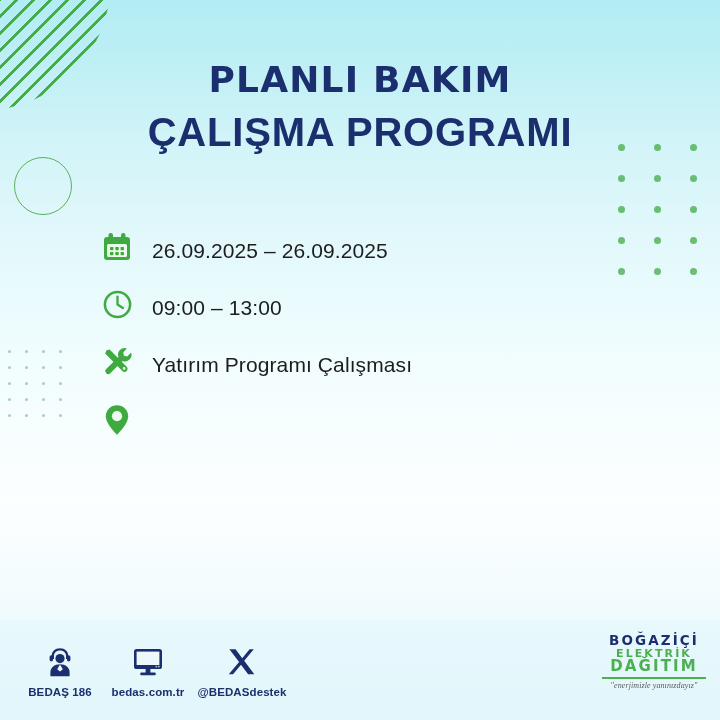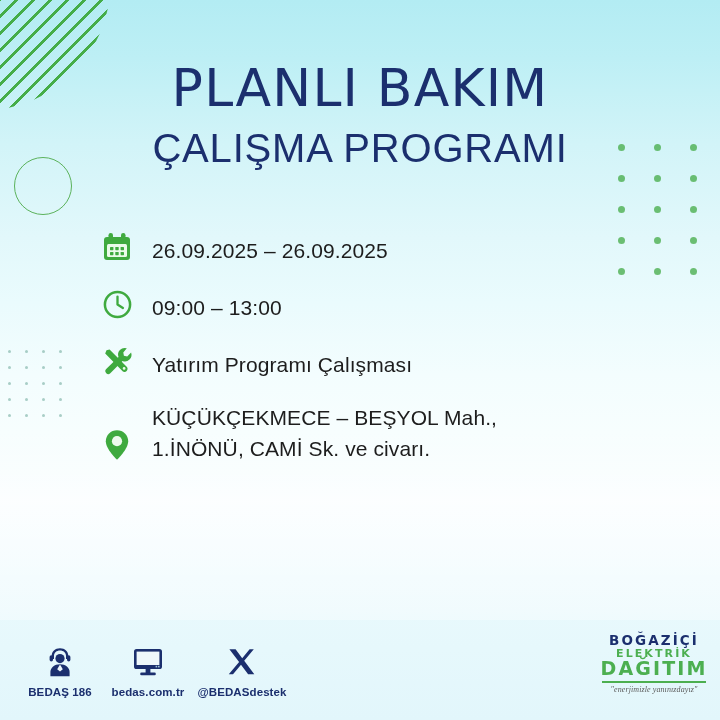--- a/index.html
+++ b/index.html
@@ -53,25 +53,25 @@
   
   .dots-left{
     position:absolute;left:8px;top:350px;
     display:grid;grid-template-columns:repeat(4,17px);grid-auto-rows:16px;
   }
   .dots-left i{display:block;width:3.2px;height:3.2px;border-radius:50%;background:#7fb4a8;opacity:.65;}
 
   
   .title-wrap{position:absolute;left:0;top:62px;width:720px;text-align:center;}
   .t1{
-    font-size:52px;font-weight:normal;letter-spacing:1.2px;color:#1b2f6e;
+    font-size:36px;font-weight:bold;letter-spacing:1.2px;color:#1b2f6e;
     line-height:1;margin:0;font-family:"DejaVu Sans",sans-serif;
   }
   .t2{
-    font-size:40px;font-weight:normal;letter-spacing:.8px;color:#1b2f6e;
+    font-size:40px;font-weight:bold;letter-spacing:.8px;color:#1b2f6e;
     line-height:1;margin:14px 0 0 0;font-family:"Liberation Sans",sans-serif;
   }
 
   
   .info{position:absolute;left:98px;top:228px;width:560px;}
   .row{display:flex;align-items:flex-end;margin-bottom:19px;}
   .row .ic{width:38px;min-width:38px;height:38px;display:flex;align-items:center;justify-content:center;margin-right:16px;}
   .row .tx{
     font-size:21px;color:#1d1d1d;line-height:31px;padding-top:3px;
     font-family:"Liberation Sans",sans-serif;letter-spacing:.1px;
@@ -89,21 +89,21 @@
   }
   #f0{left:18px;top:4px;width:84px;}
   #f1{left:104px;top:4px;width:88px;}
   #f2{left:190px;top:4px;width:104px;}
 
   
   .logo{position:absolute;left:600px;top:634px;width:108px;text-align:center;}
   .lg-line{font-weight:bold;line-height:1.02;letter-spacing:2.1px;font-family:"DejaVu Sans",sans-serif;}
   .lg1{font-size:13.5px;color:#1b2f6e;}
   .lg2{font-size:11px;color:#4caf50;}
-  .lg3{font-size:19px;color:#4caf50;}
+  .lg3{font-size:15px;color:#4caf50;}
   .lg-rule{height:1.4px;background:#4caf50;margin:3px 2px 2px 2px;}
   .lg-tag{font-size:8px;color:#5a5a5a;font-style:italic;letter-spacing:.1px;font-family:"Liberation Serif",serif;}
 </style>
 </head>
 <body>
 
 <div id="poster">
 
   <div class="band band-a"></div>
   <div class="band band-b"></div>
@@ -202,21 +202,20 @@
       <span class="tx">Yatırım Programı Çalışması</span>
     </div>
 
     <div class="row row-loc">
       <span class="ic">
         <svg width="30" height="32" viewBox="0 0 28 32">
           <path d="M14 1.3 C7.8 1.3 2.8 6.2 2.8 12.3 c0 8.1 11.2 18.4 11.2 18.4 s11.2 -10.3 11.2 -18.4 C25.2 6.2 20.2 1.3 14 1.3 Z" fill="#3faa3f"></path>
           <circle cx="14" cy="12.2" r="5.1" fill="#eefaee"></circle>
         </svg>
       </span>
-      <span class="tx"><span>KÜÇÜKÇEKMECE – BEŞYOL Mah.,</span><br><span>1.İNÖNÜ, CAMİ Sk. ve civarı.</span></span>
     </div>
 
   </div>
 
   <div class="footer">
 
     <div class="fitem" id="f0">
       <div class="fic">
         <svg width="34" height="34" viewBox="0 0 34 34">
           <g fill="#1b2f6e">

